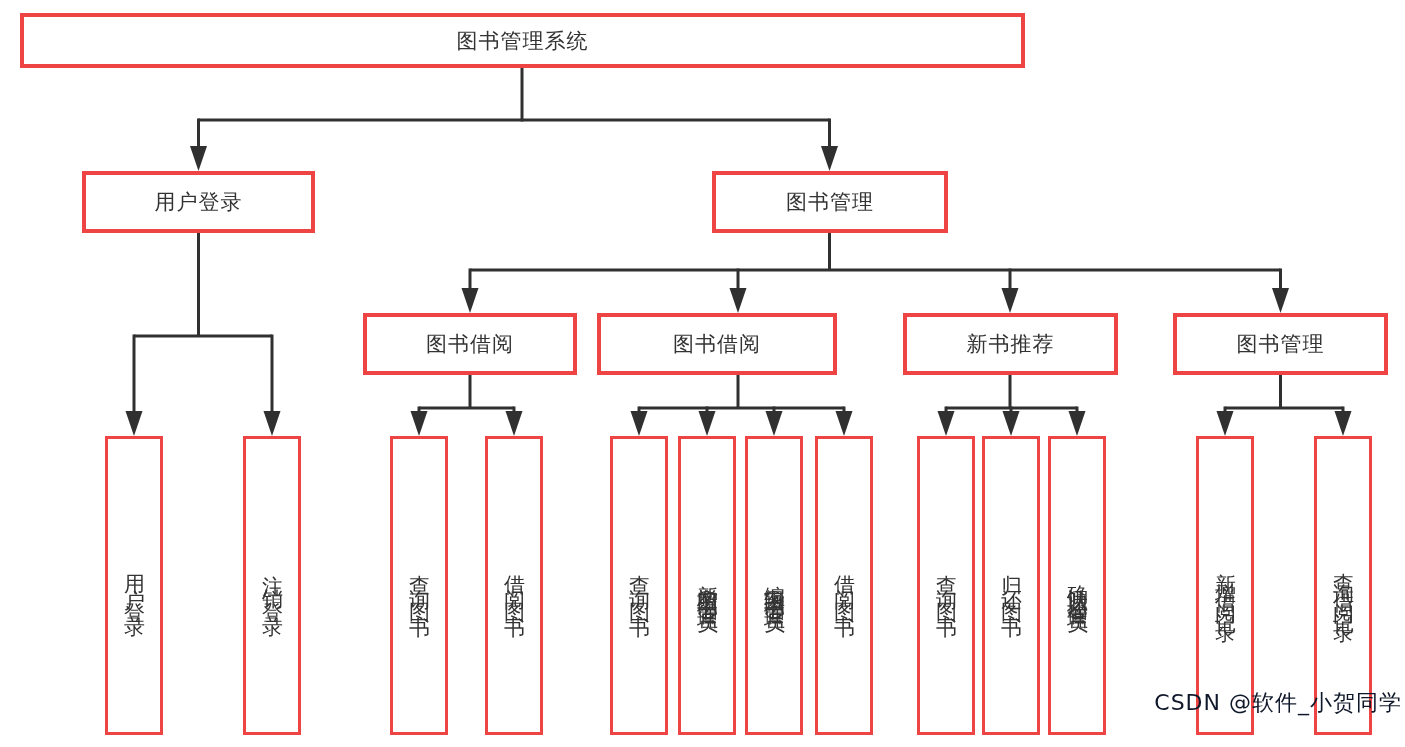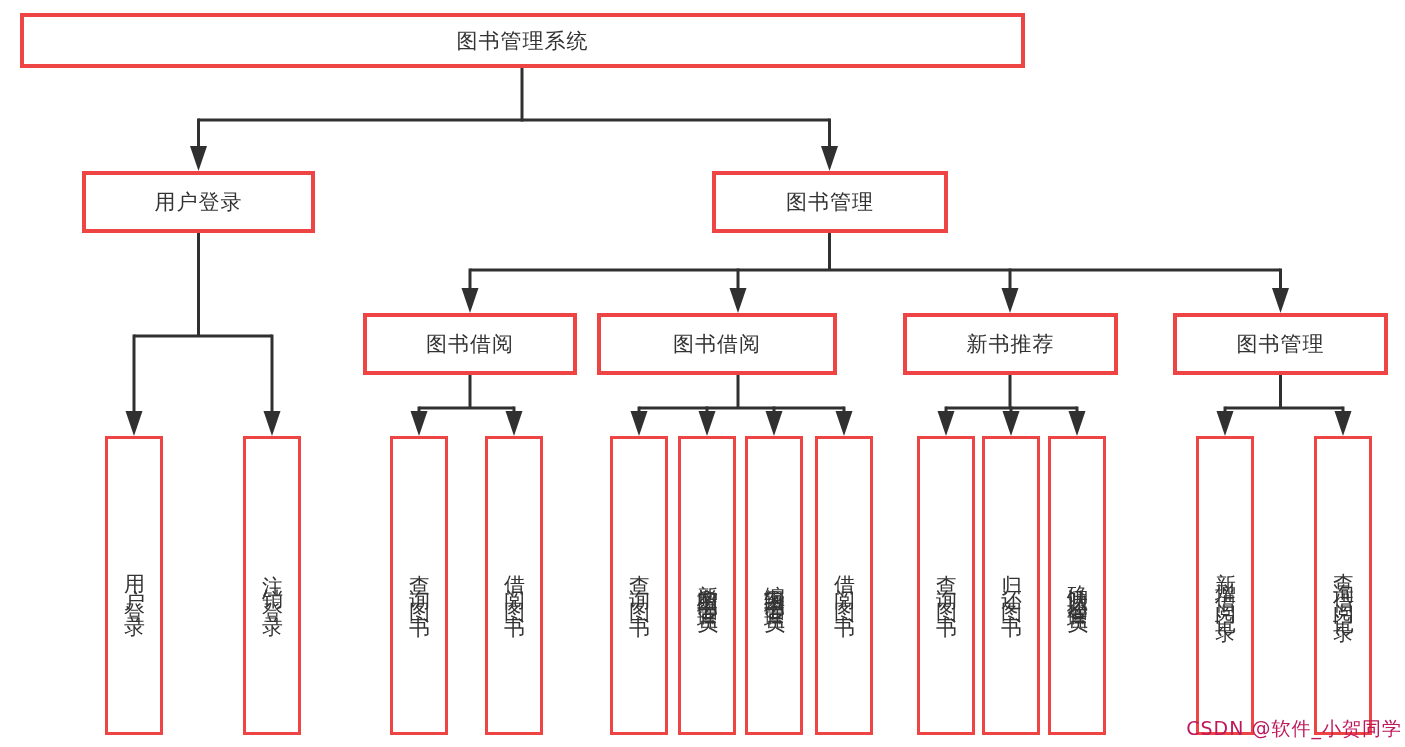--- a/index.html
+++ b/index.html
@@ -39,24 +39,24 @@
     font-size: 21px;
     line-height: 1;
     writing-mode: vertical-rl;
     text-orientation: mixed;
   }
   .sp-wide { letter-spacing: 14px; }
   .sp-mid  { letter-spacing: 10px; }
   .sp-tight{ letter-spacing: 4px;  }
   .watermark {
     position: absolute;
-    top: 716px;
+    top: 688px;
     right: 3px;
-    font-size: 19px;
-    color: #be185d;
+    font-size: 22px;
+    color: #0f172a;
     letter-spacing: 1px;
     z-index: 5;
     white-space: nowrap;
   }
 </style>
 </head>
 <body>
 
 <div class="canvas">
 

